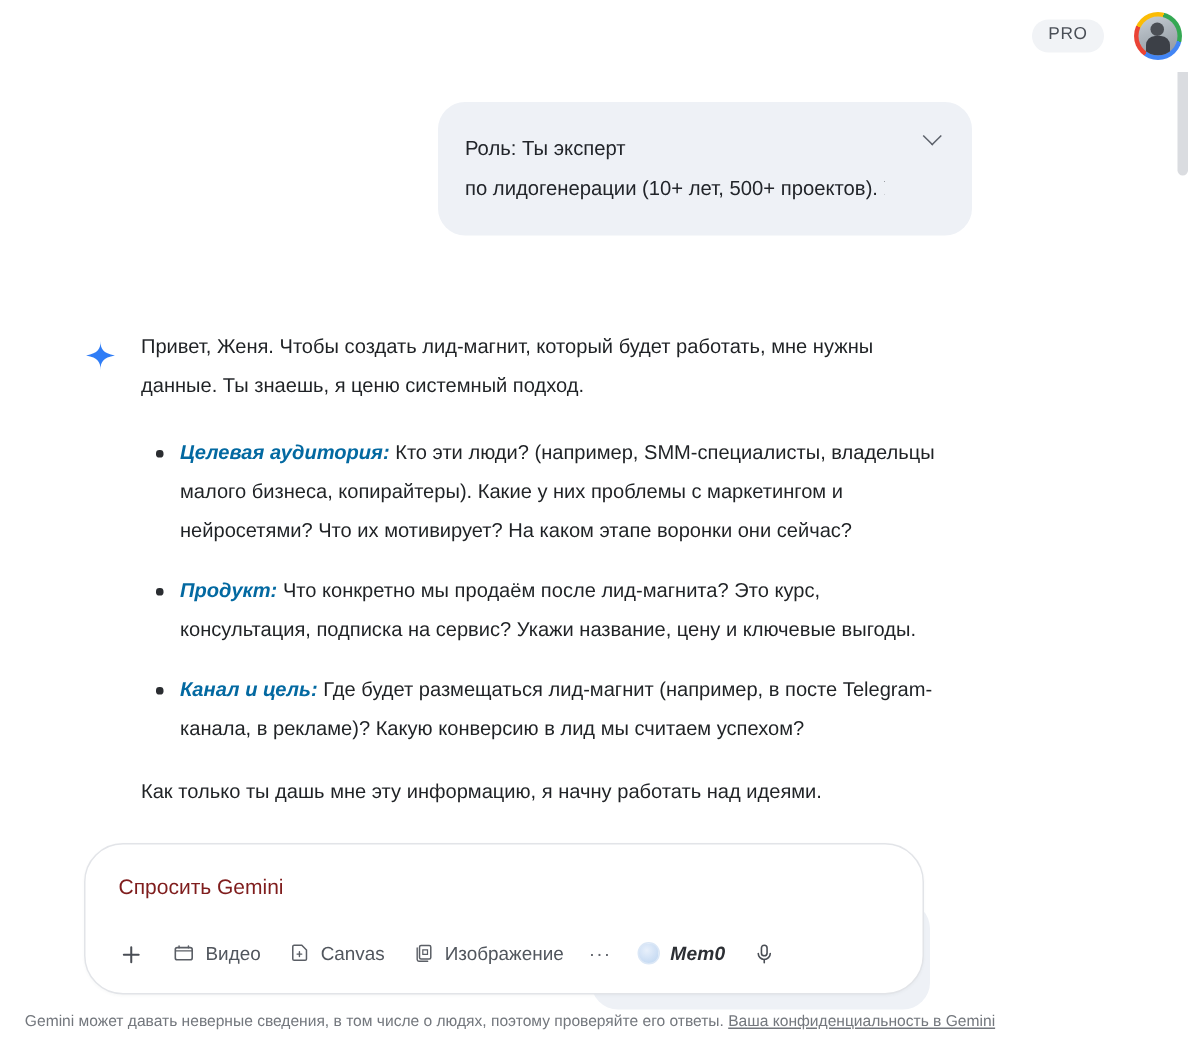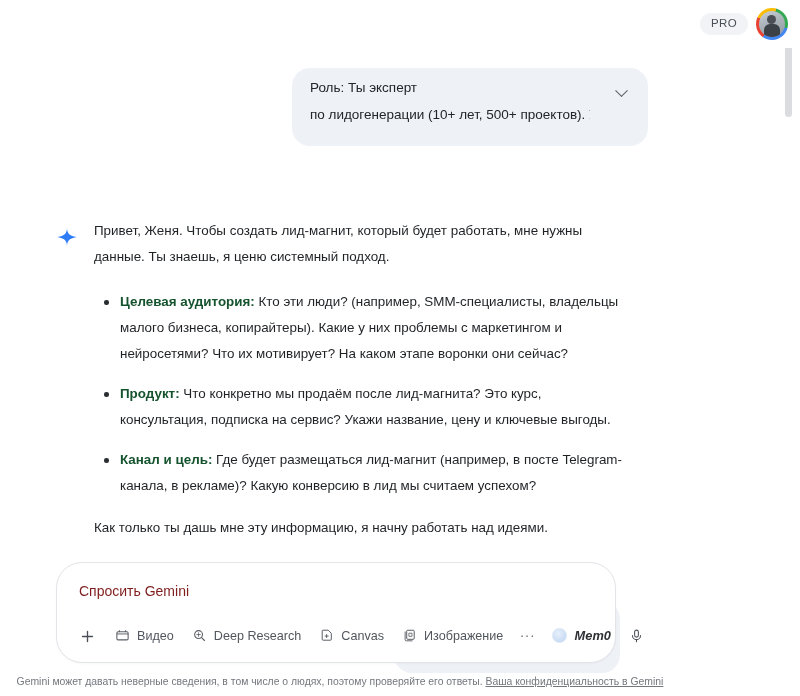--- a/index.html
+++ b/index.html
@@ -21,21 +21,21 @@
 
   
   .topbar {
     position: absolute;
     top: 0; left: 0;
     width: 800px; height: 48px;
     display: flex;
     align-items: center;
     justify-content: flex-end;
     padding-right: 12px;
-    gap: 8px;
+    gap: 20px;
     background: #ffffff;
     z-index: 30;
     padding-left: 36px;
   }
   .pro-badge {
     background: #f1f3f6;
     color: #4a4f57;
     font-size: 11.5px;
     letter-spacing: .4px;
     padding: 5px 11px;
@@ -113,21 +113,21 @@
     top: 20px;
     left: 0;
     width: 648px;
     display: flex;
     justify-content: flex-end;
   }
   .user-bubble {
     position: relative;
     background: #eef1f6;
     border-radius: 18px;
-    padding: 6px 58px 18px 18px;
+    padding: 17px 58px 18px 18px;
     max-width: 356px;
     width: 360px;
     font-size: 13.5px;
     line-height: 27px;
     color: #22252a;
   }
   .user-bubble .line { white-space: nowrap; overflow: hidden; }
   .bubble-toggle {
     position: absolute;
     top: 16px; right: 18px;
@@ -179,21 +179,21 @@
   }
   .model-body li:last-child { margin-bottom: 0; }
   .model-body li::before {
     content: "";
     position: absolute;
     left: -16px; top: 11px;
     width: 4.5px; height: 4.5px;
     border-radius: 50%;
     background: #2a2d31;
   }
-  .bold { font-weight: 700; color: #14532d; }
+  .bold { font-weight: 700; color: #0369a1; font-style: italic; }
 
   
   .user-bubble-row2 {
     position: absolute;
     top: 553px;
     left: 0;
     width: 620px;
     display: flex;
     justify-content: flex-end;
     z-index: 5;
@@ -373,30 +373,20 @@
           <span>
             <svg width="15" height="15" viewBox="0 0 24 24" fill="none">
               <rect x="3" y="6" width="18" height="13" rx="2" stroke="#5a5e65" stroke-width="1.7"></rect>
               <path d="M3 9.5h18" stroke="#5a5e65" stroke-width="1.5"></path>
               <path d="M7 6V4.2M17 6V4.2" stroke="#5a5e65" stroke-width="1.6" stroke-linecap="round"></path>
             </svg>
           </span>
           <span>Видео</span>
         </div>
 
-        <div class="tool">
-          <span>
-            <svg width="15" height="15" viewBox="0 0 24 24" fill="none">
-              <circle cx="10.5" cy="10.5" r="6.3" stroke="#5a5e65" stroke-width="1.7"></circle>
-              <path d="M15.3 15.3 20 20" stroke="#5a5e65" stroke-width="1.8" stroke-linecap="round"></path>
-              <path d="M7.6 10.5h5.8M10.5 7.6v5.8" stroke="#5a5e65" stroke-width="1.3" stroke-linecap="round"></path>
-            </svg>
-          </span>
-          <span>Deep Research</span>
-        </div>
 
         <div class="tool">
           <span>
             <svg width="15" height="15" viewBox="0 0 24 24" fill="none">
               <path d="M6.5 3.5h8.2l5 5v9.6a1.4 1.4 0 0 1-1.4 1.4H6.5a1.4 1.4 0 0 1-1.4-1.4V4.9a1.4 1.4 0 0 1 1.4-1.4Z" stroke="#5a5e65" stroke-width="1.6"></path>
               <path d="M12.2 10.4v5M9.7 12.9h5" stroke="#5a5e65" stroke-width="1.5" stroke-linecap="round"></path>
             </svg>
           </span>
           <span>Canvas</span>
         </div>

